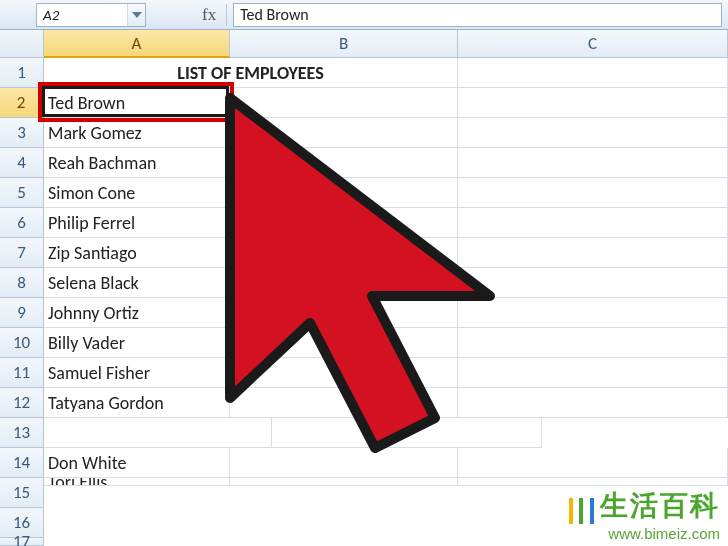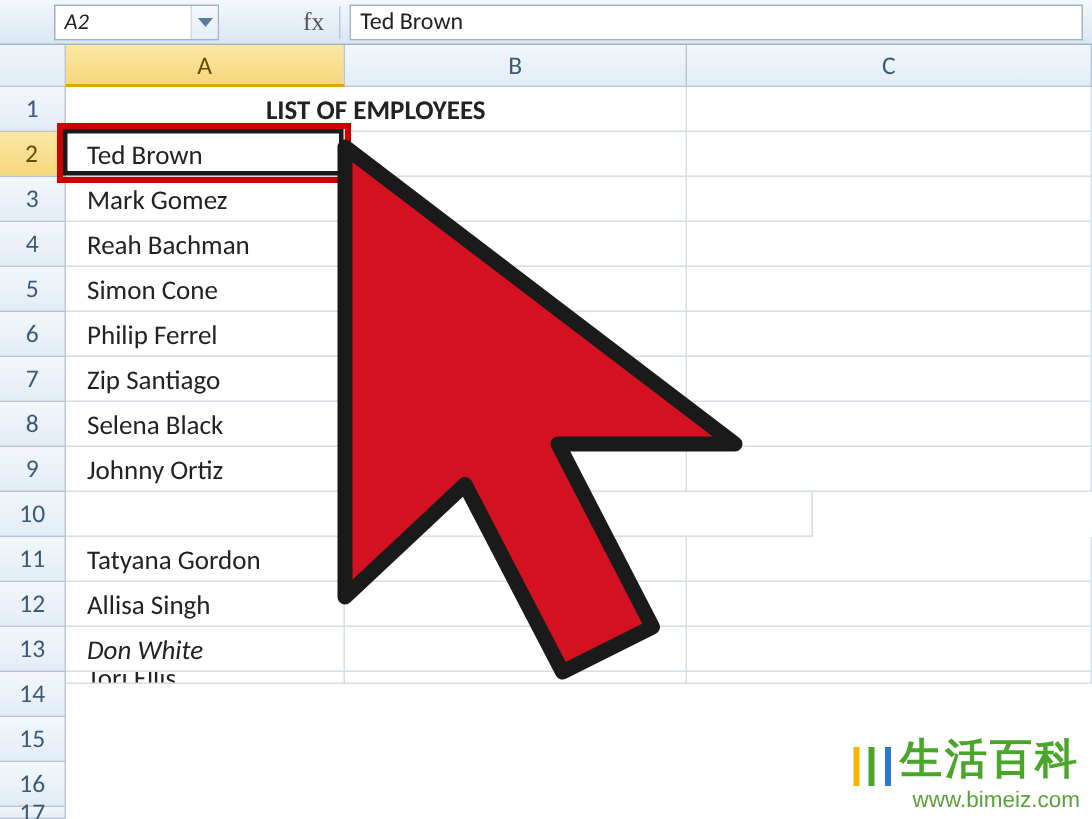--- a/index.html
+++ b/index.html
@@ -47,21 +47,21 @@
   .row-h {
     height: 30px; background: linear-gradient(#f3f7fb,#e3ecf5);
     border-right: 1px solid #b7c6d6; border-bottom: 1px solid #b7c6d6;
     display: flex; align-items: center; justify-content: center; font-size: 17px; color: #3a5a7a;
   }
   .row-h.sel { background: linear-gradient(#fbe7a6,#f6d77a); color: #6a4a00; border-right: 2px solid #e0a600; }
   .grid { position: absolute; left: 44px; top: 28px; right: 0; }
   .row { display: flex; height: 30px; }
   .cell {
     border-right: 1px solid #d6dde5; border-bottom: 1px solid #d6dde5;
-    padding: 0 14px; display: flex; align-items: center; font-size: 18px; color: #222;
+    padding: 0 4px; display: flex; align-items: center; font-size: 18px; color: #222;
     background: #fff; overflow: hidden; white-space: nowrap;
   }
   .merged-title {
     font-weight: bold; justify-content: center; font-size: 18px;
     border-bottom: 1px solid #d6dde5;
   }
   .selection-box {
     position: absolute; border: 3px solid #1a1a1a; pointer-events: none;
   }
   .highlight-box {
@@ -161,35 +161,40 @@
         <div class="cell" style="width: 186px;">Selena Black</div>
         <div class="cell" style="width: 228px;"></div>
         <div class="cell" style="width: 270px;"></div>
       </div>
       <div class="row">
         <div class="cell" style="width: 186px;">Johnny Ortiz</div>
         <div class="cell" style="width: 228px;"></div>
         <div class="cell" style="width: 270px;"></div>
       </div>
       <div class="row">
+        <div class="cell" style="width: 186px;">Billy Vader</div>
+        <div class="cell" style="width: 228px;"></div>
+        <div class="cell" style="width: 270px;"></div>
+      </div>
+      <div class="row">
+        <div class="cell" style="width: 186px;">Samuel Fisher</div>
         <div class="cell" style="width: 228px;"></div>
         <div class="cell" style="width: 270px;"></div>
       </div>
       <div class="row">
         <div class="cell" style="width: 186px;">Tatyana Gordon</div>
         <div class="cell" style="width: 228px;"></div>
         <div class="cell" style="width: 270px;"></div>
       </div>
       <div class="row">
-        <div class="cell" style="width: 186px;">Allisa Singh</div>
-        <div class="cell" style="width: 228px;"></div>
-        <div class="cell" style="width: 270px;"></div>
-      </div>
-      <div class="row">
-        <div class="cell" style="width: 186px; font-style: italic;">Don White</div>
+        <div class="cell" style="width: 228px;"></div>
+        <div class="cell" style="width: 270px;"></div>
+      </div>
+      <div class="row">
+        <div class="cell" style="width: 186px;">Don White</div>
         <div class="cell" style="width: 228px;"></div>
         <div class="cell" style="width: 270px;"></div>
       </div>
       <div class="row" style="height: 8px;">
         <div class="cell" style="width: 186px; height: 8px;">Tori Ellis</div>
         <div class="cell" style="width: 228px; height: 8px;"></div>
         <div class="cell" style="width: 270px; height: 8px;"></div>
       </div>
     </div>
 

